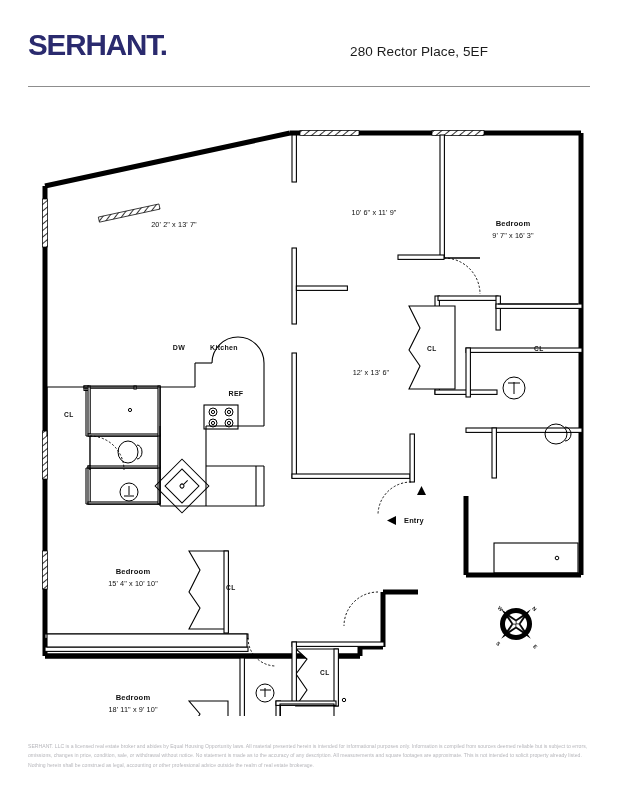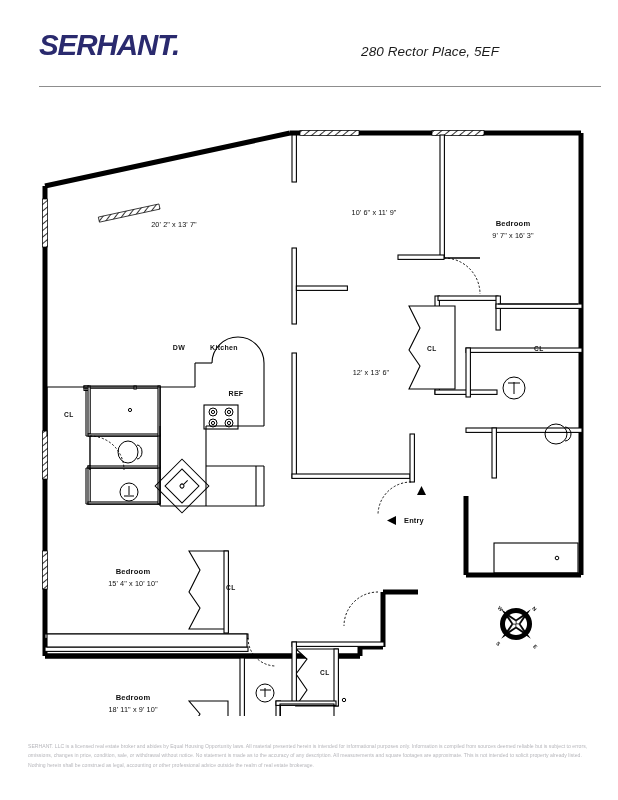--- a/index.html
+++ b/index.html
@@ -12,24 +12,23 @@
     width: 618px;
     height: 800px;
     font-family: "Liberation Sans", sans-serif;
     position: relative;
     overflow: hidden;
   }
 
   
   .header {
     position: absolute;
-    left: 11px; top: 0;
+    left: 0; top: 0;
     width: 516px;
     height: 96px;
-    font-style: italic;
   }
   .brand {
     position: absolute;
     left: 28px;
     top: 29px;
     font-family: "Liberation Sans", sans-serif;
     font-weight: bold;
     font-size: 29px;
     letter-spacing: -1.1px;
     color: #2a2a6e;

